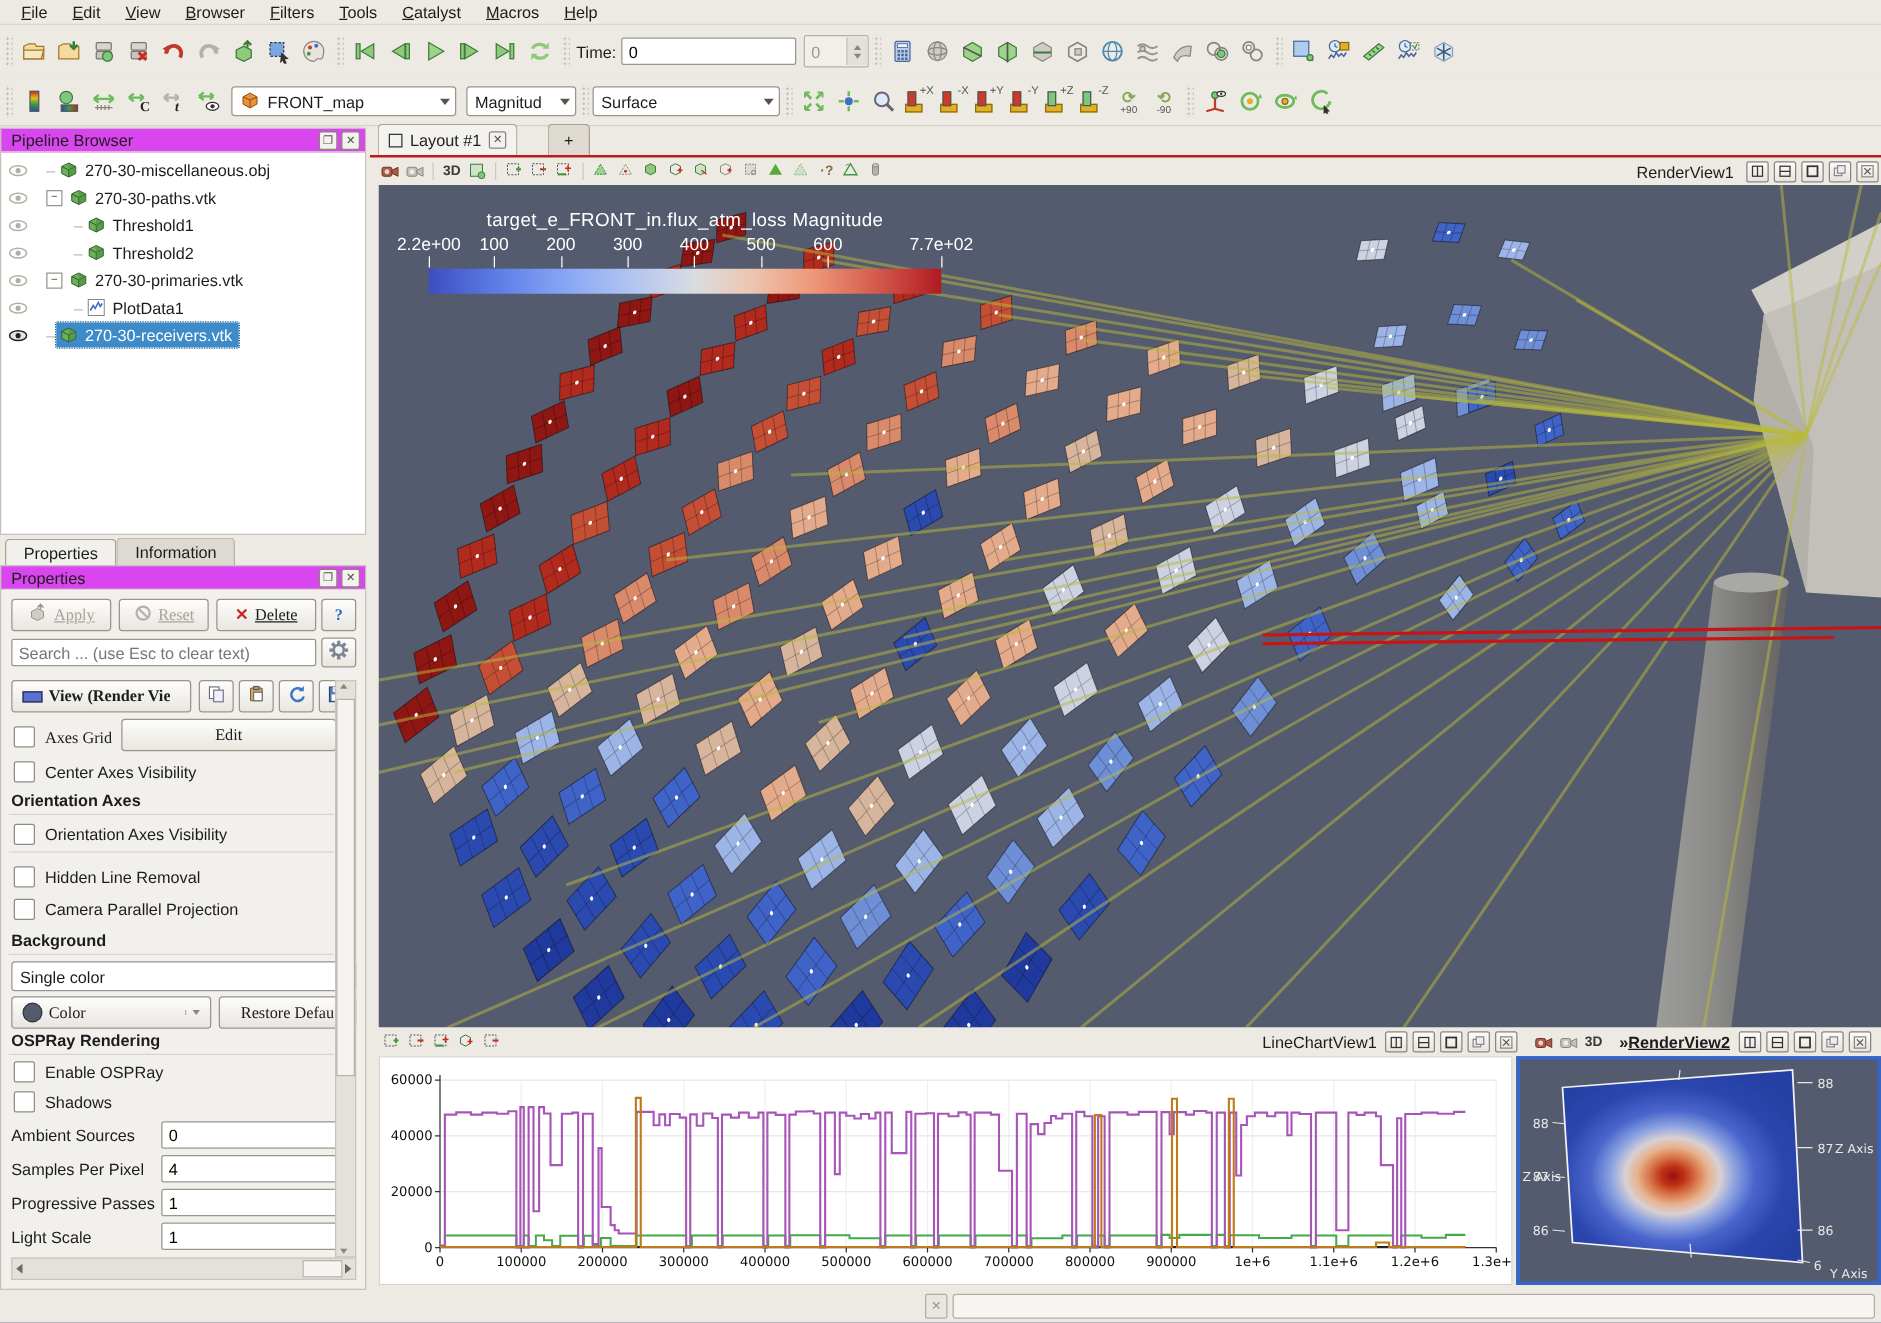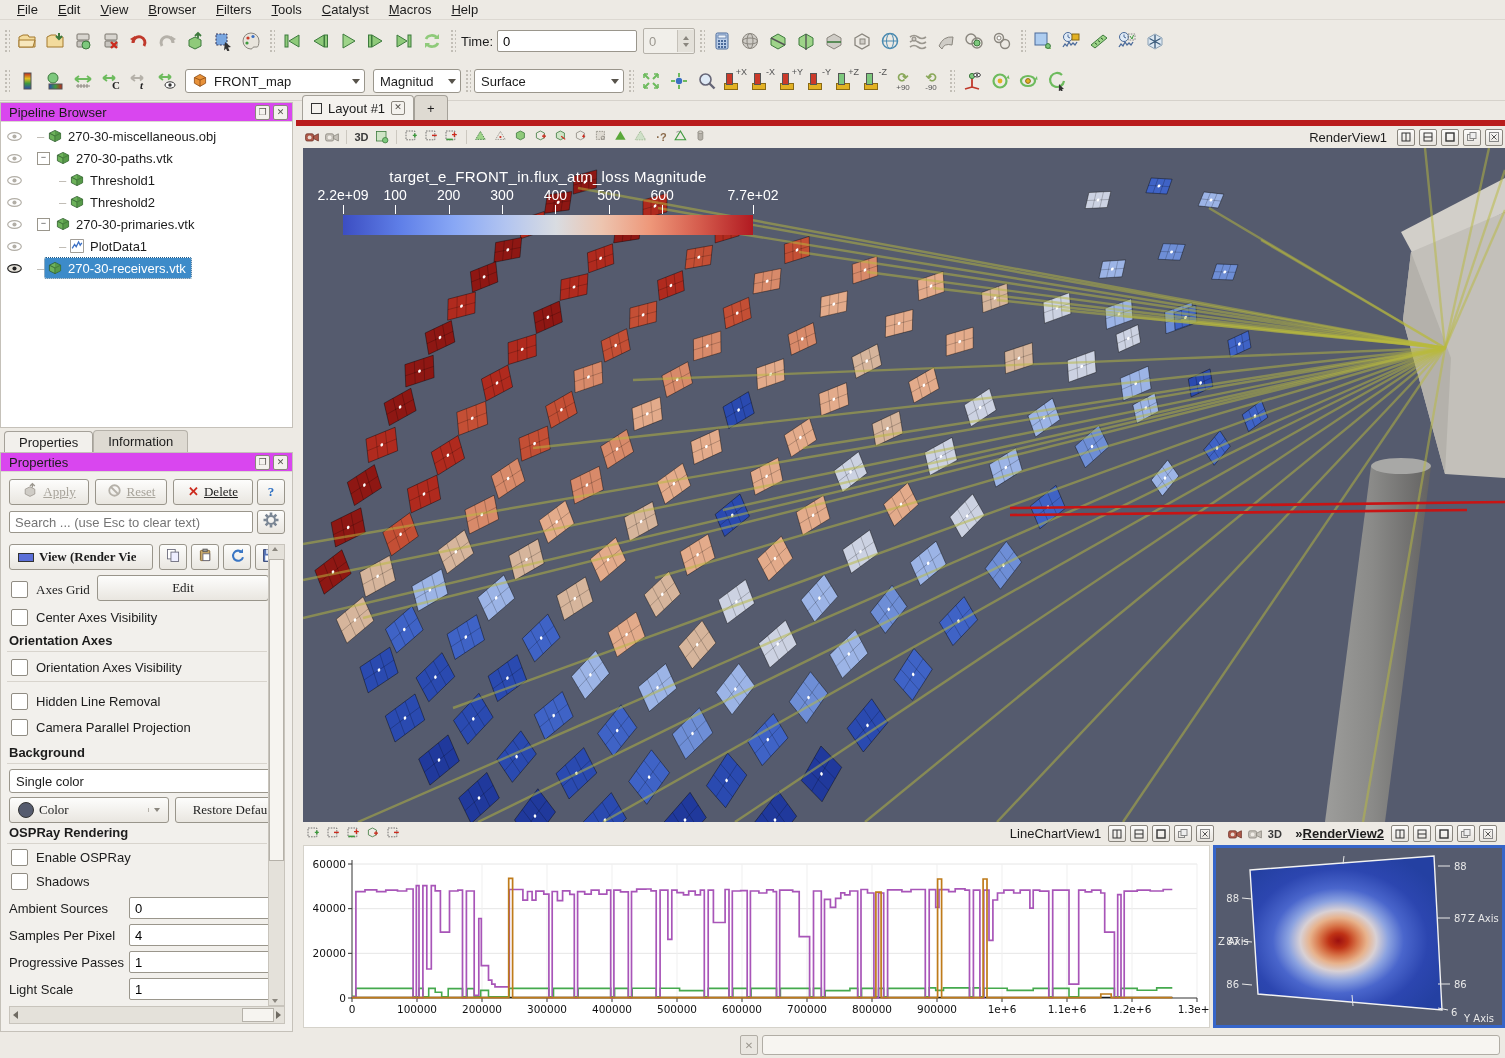--- a/index.html
+++ b/index.html
@@ -67,21 +67,21 @@
   .hline{position:absolute;left:6px;width:260px;border-top:1px solid #d8d4cd;}
   .field-label{position:absolute;left:8px;}
   .field-input{position:absolute;left:128px;width:142px;}
   .vscroll{position:absolute;right:7px;top:91px;width:15px;height:460px;background:#e4e1da;border:1px solid #c8c4bc;}
   .vthumb{position:absolute;left:0;top:14px;width:13px;height:300px;background:#f6f4f0;border:1px solid #b5b1a9;}
   .hscroll{position:absolute;left:8px;top:553px;width:274px;height:16px;background:#e4e1da;border:1px solid #c8c4bc;
            display:flex;align-items:center;}
 
   
   #layout-tabs{left:296px;top:102px;width:1209px;height:24px;display:flex;align-items:flex-end;padding-left:6px;
-               box-sizing:border-box;border-bottom:6px solid #b91c1c;}
+               box-sizing:border-box;border-bottom:2px solid #b91c1c;gap:24px;}
   .ltab{border:1px solid #a5a199;border-bottom:none;border-radius:4px 4px 0 0;background:#f4f2ee;
         display:flex;align-items:center;gap:6px;padding:3px 8px;height:18px;}
   .ltab.plus{background:#dedad2;padding:3px 12px;}
   #view-toolbar{left:296px;top:126px;width:1209px;height:22px;display:flex;align-items:center;padding-left:6px;
                 box-sizing:border-box;gap:1px;}
   .vti{width:19px;height:18px;display:flex;align-items:center;justify-content:center;border-radius:2px;}
   .vsep{width:1px;height:14px;background:#ccc8c0;margin:0 4px;}
   .view-title{margin-left:auto;display:flex;align-items:center;gap:4px;padding-right:2px;}
   .winbtn{width:16px;height:15px;border:1px solid #8a867e;border-radius:2px;background:linear-gradient(#fcfbfa,#e7e4de);
           display:flex;align-items:center;justify-content:center;}
@@ -1753,21 +1753,21 @@
         <line x1="1142" y1="200" x2="1202" y2="62" stroke="#b9ba3e" stroke-width="2.4" opacity="0.5"></line>
         <line x1="1142" y1="200" x2="1186" y2="0" stroke="#b9ba3e" stroke-width="2.4" opacity="0.5"></line>
         <line x1="1142" y1="200" x2="1122" y2="0" stroke="#b9ba3e" stroke-width="2.4" opacity="0.5"></line>
         <line x1="1142" y1="200" x2="958" y2="92" stroke="#b9ba3e" stroke-width="2.4" opacity="0.5"></line>
         <line x1="707" y1="360" x2="1202" y2="354" stroke="#c81414" stroke-width="2.6"></line>
         <line x1="707" y1="367" x2="1164" y2="362" stroke="#c81414" stroke-width="2.6"></line>
       </svg>
     <div id="legend">
       <div class="ltitle">target_e_FRONT_in.flux_atm_loss Magnitude</div>
       <div class="lticks" id="legend-ticks">
-          <span style="left: 0%;">2.2e+09</span>
+          <span style="left: 0%;">2.2e+00</span>
           <span style="left: 12.7377%;">100</span>
           <span style="left: 25.7619%;">200</span>
           <span style="left: 38.7861%;">300</span>
           <span style="left: 51.8104%;">400</span>
           <span style="left: 64.8346%;">500</span>
           <span style="left: 77.8588%;">600</span>
           <span style="left: 100%;">7.7e+02</span>
         </div>
       <div class="lmarks" id="legend-marks">
           <i style="left: 0%;"></i>

